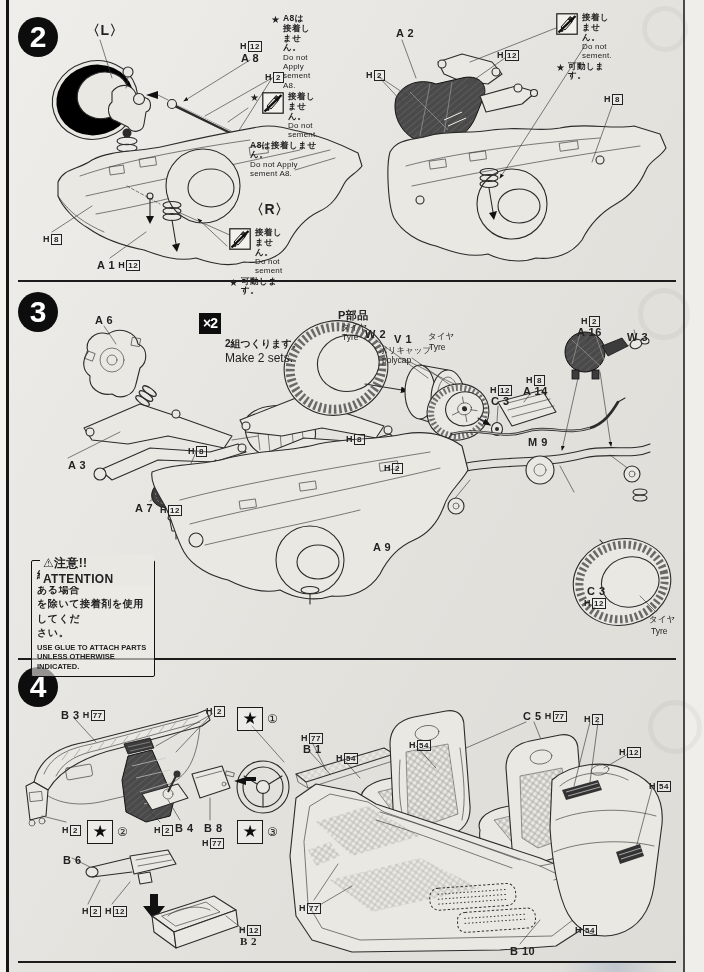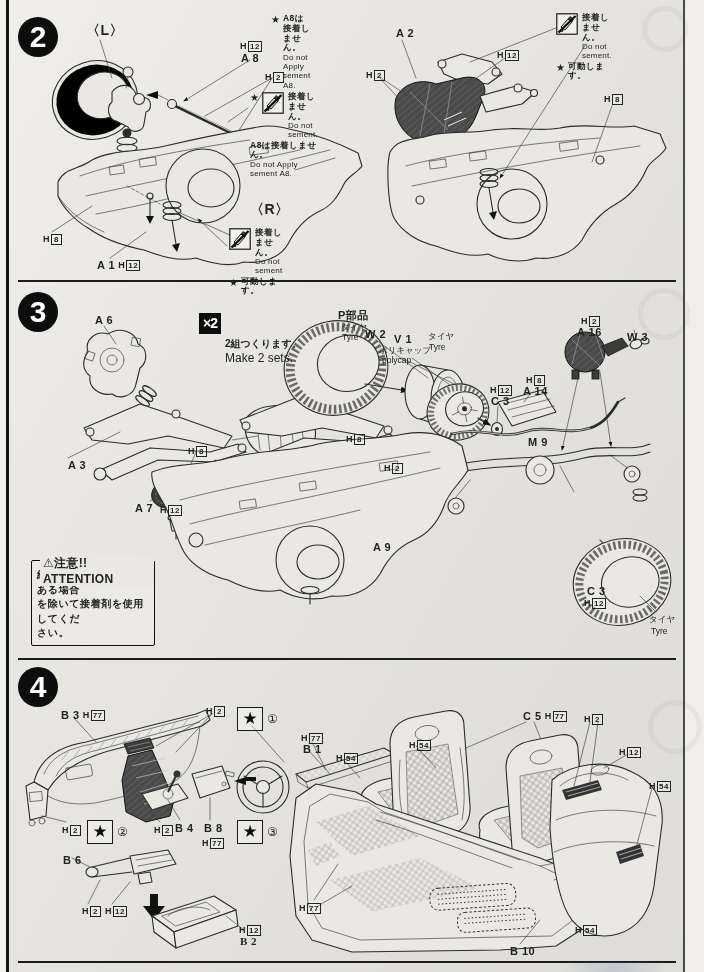--- a/index.html
+++ b/index.html
@@ -609,14 +609,16 @@
       <div class="njp">2組つくります。</div>
       <div class="nen">Make 2 sets.</div>
     </span>
   </div>
 
   <div class="attn" style="left:31px;top:560px;width:124px;">
     <span class="attn-title">⚠注意!! ATTENTION</span>
     <div class="attn-jp">組立てには特に指示がある場合
 を除いて接着剤を使用してくだ
 さい。</div>
+    <div class="attn-en">USE GLUE TO ATTACH PARTS
+UNLESS OTHERWISE INDICATED.</div>
   </div>
 </div>
 
 </body></html>

